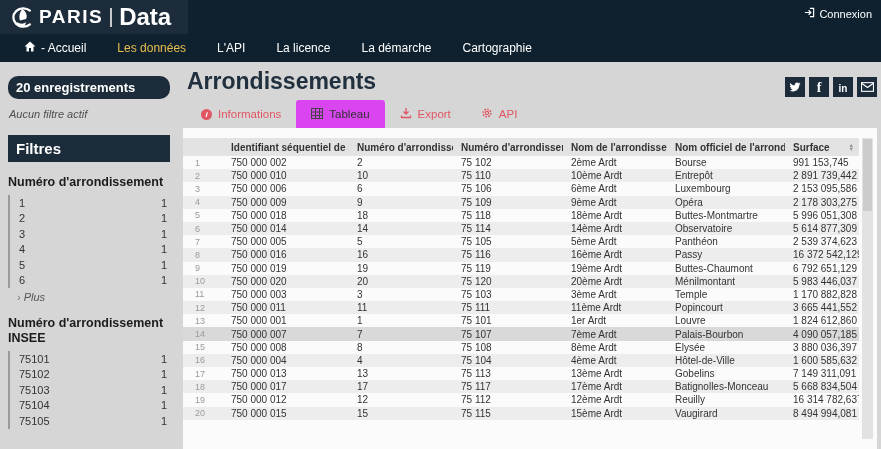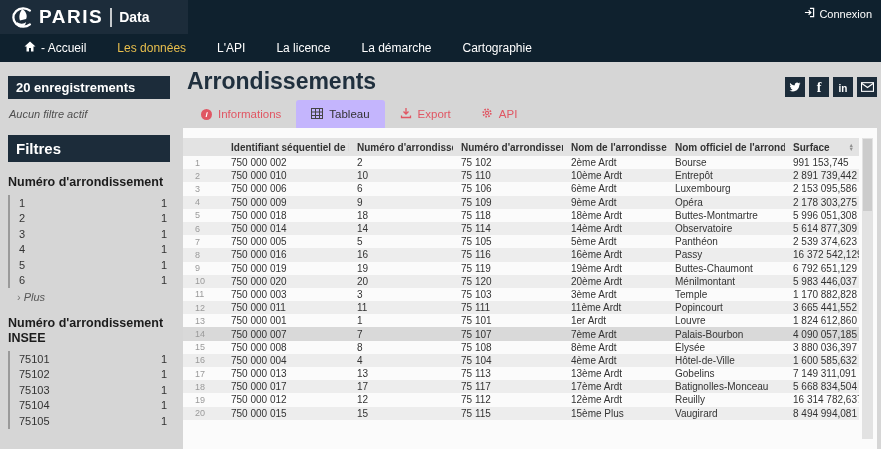--- a/index.html
+++ b/index.html
@@ -7,31 +7,31 @@
        font-family:"Liberation Sans",sans-serif;}
   #app{position:relative;width:881px;height:449px;overflow:hidden;}
 
   
   .topbar{position:absolute;top:0;left:0;width:881px;height:62px;background:#0f212e;}
   .logo-block{position:absolute;left:0;top:0;width:188px;height:34px;background:#1c2c3a;
               display:flex;align-items:center;padding-left:9px;box-sizing:border-box;}
   .logo-mark{display:flex;align-items:center;margin-right:5px;}
   .logo-paris{color:#fff;font-weight:bold;font-size:19px;letter-spacing:1.5px;}
   .logo-sep{width:2px;height:19px;background:rgba(255,255,255,.75);margin:0 7px;}
-  .logo-data{color:#fff;font-weight:bold;font-size:14px;}
+  .logo-data{color:#fff;font-weight:bold;font-size:24px;}
   .connexion{position:absolute;right:9px;top:7px;color:#fff;font-size:11px;
              display:flex;align-items:center;gap:4px;cursor:pointer;}
   .nav{position:absolute;left:24px;top:41px;display:flex;gap:31px;}
   .nav-item{display:flex;align-items:flex-end;gap:5px;font-size:12px;color:#fff;cursor:pointer;white-space:nowrap;}
   .nav-item.active{color:#e9bf4d;}
 
   
   .sidebar{position:absolute;left:8px;top:76px;width:162px;}
   .side-block{background:#1c2c3a;color:#fff;font-weight:bold;padding:4px 8px;box-sizing:border-box;}
-  .records{font-size:13px;}
+  .records{font-size:13px;border-radius:10px;}
   .filters-h{font-size:15px;margin-top:15px;padding:5px 8px;}
   .nofilter{font-style:italic;font-size:11px;color:#4f4f4f;margin:9px 1px 0;}
   .search{position:relative;margin-top:9px;}
   .search input{width:100%;box-sizing:border-box;height:23px;border:1px solid #b3b3b3;
                 font-size:12px;padding:2px 24px 2px 7px;color:#333;background:#fff;outline:none;}
   .search .mag{position:absolute;right:6px;top:5px;}
   .fgroup-title{font-weight:bold;font-size:12.5px;color:#1c1c1c;margin:13px 0 5px;line-height:1.2;}
   .fitems{border-left:2px solid #9a9a9a;}
   .fitem{display:flex;justify-content:space-between;align-items:center;font-size:11px;color:#333;
          padding:1px 3px 1px 9px;height:13.5px;cursor:pointer;}
@@ -43,21 +43,21 @@
   .main-title{position:absolute;left:187px;top:68px;font-size:23px;font-weight:bold;color:#20303e;}
   .social{position:absolute;right:4px;top:77px;display:flex;gap:4px;}
   .social .sbtn{width:20px;height:20px;background:#1c2c3a;border:none;color:#fff;
                 display:flex;align-items:center;justify-content:center;cursor:pointer;padding:0;}
   .fb-f{font-family:"Liberation Serif",serif;font-weight:bold;font-size:14px;line-height:1;}
   .li-in{font-weight:bold;font-size:10px;line-height:1;}
 
   .tabs{position:absolute;left:186px;top:100px;display:flex;}
   .tab{display:flex;align-items:center;gap:6px;font-size:11.5px;color:#e05663;
        padding:0 15px;height:28px;cursor:pointer;white-space:nowrap;}
-  .tab.active{background:#c4b5fd;color:#333;border-radius:3px 3px 0 0;}
+  .tab.active{background:#d946ef;color:#333;border-radius:3px 3px 0 0;}
   .dot{width:11px;height:11px;border-radius:50%;background:#e05663;color:#fff;font-size:8px;
        font-weight:bold;font-style:italic;display:flex;align-items:center;justify-content:center;}
 
   
   .card{position:absolute;left:183px;top:128px;width:694px;height:321px;background:#fbfbfb;}
   .table{position:absolute;left:0;top:10px;width:676px;}
   .thead{display:flex;background:#e3e3e3;height:18px;align-items:center;
          font-weight:bold;font-size:10px;color:#333;}
   .th{display:flex;justify-content:space-between;align-items:center;box-sizing:border-box;
       padding:0 5px 0 8px;height:18px;cursor:pointer;overflow:hidden;white-space:nowrap;}
@@ -432,21 +432,21 @@
             <div class="cell" style="width:110px">75 112</div>
             <div class="cell" style="width:104px">12ème Ardt</div>
             <div class="cell" style="width:118px">Reuilly</div>
             <div class="cell" style="width:74px">16 314 782,637</div>
           </div>
           <div class="row alt">
             <div class="cell rn" style="width:40px">20</div>
             <div class="cell" style="width:126px">750 000 015</div>
             <div class="cell" style="width:104px">15</div>
             <div class="cell" style="width:110px">75 115</div>
-            <div class="cell" style="width:104px">15ème Plus</div>
+            <div class="cell" style="width:104px">15ème Ardt</div>
             <div class="cell" style="width:118px">Vaugirard</div>
             <div class="cell" style="width:74px">8 494 994,081</div>
           </div>
         </div>
     </div>
     <div class="scrolltrack">
       <div class="scrollthumb"></div>
     </div>
   </div>
 

